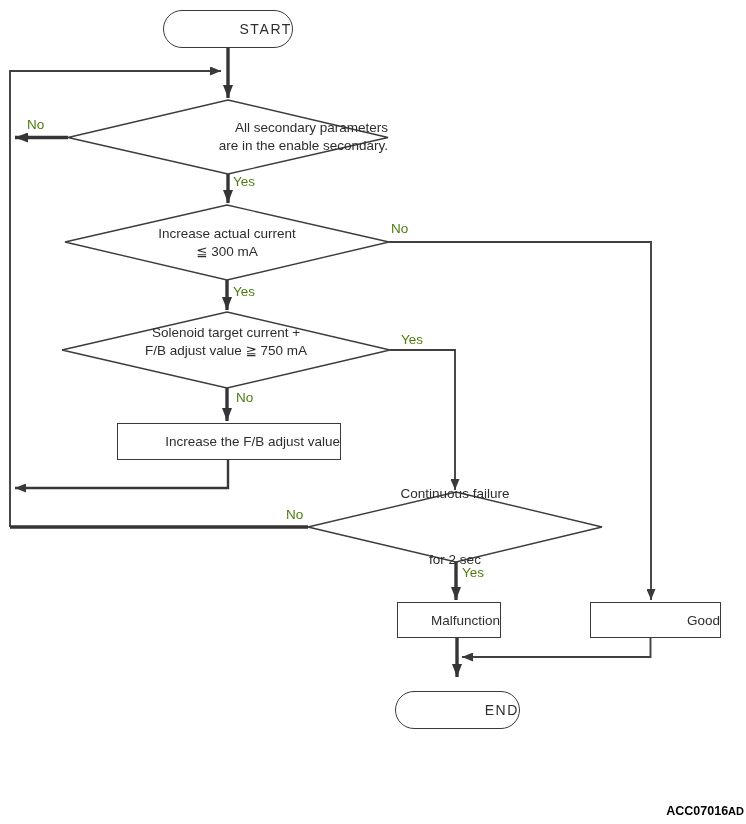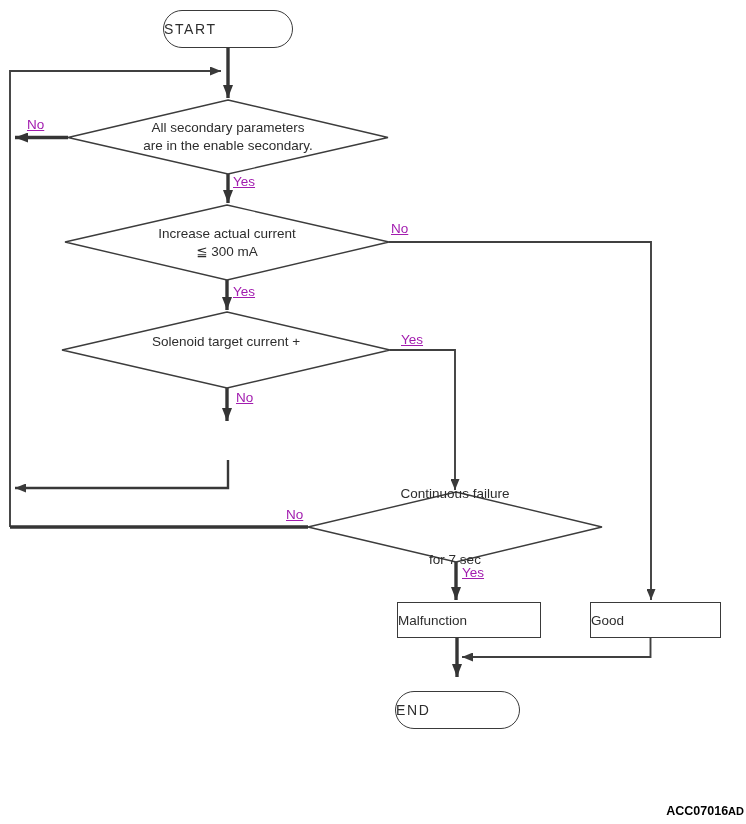--- a/index.html
+++ b/index.html
@@ -40,21 +40,21 @@
   .diamond {
     stroke: #3c3c3c;
     stroke-width: 1.4;
     fill: #ffffff;
   }
   .node {
     position: absolute;
     z-index: 2;
     display: flex;
     align-items: center;
-    justify-content: flex-start;
+    justify-content: flex-end;
     text-align: center;
     background: #ffffff;
     border: 1.7px solid #3a3a3a;
     font-size: 13.5px;
     color: #2d2d2d;
     box-sizing: border-box;
   }
   .terminal {
     border-radius: 19px;
     border-width: 1.8px;
@@ -70,23 +70,22 @@
     justify-content: center;
     text-align: center;
     font-size: 13.5px;
     line-height: 18px;
     color: #2d2d2d;
   }
   .elabel {
     position: absolute;
     z-index: 2;
     font-size: 13.5px;
-    color: #a21caf;
+    color: #4d7c0f;
     white-space: nowrap;
-    text-decoration: underline;
   }
   .figcode {
     position: absolute;
     z-index: 2;
     right: 2px;
     top: 801px;
     font-weight: bold;
     color: #000000;
     white-space: nowrap;
   }
@@ -137,50 +136,54 @@
     <polygon class="diamond" points="228,100 388,137.5 228,174 68,137.5"></polygon>
     <polygon class="diamond" points="227,205 389,242 227,280 65,242"></polygon>
     <polygon class="diamond" points="227,312 390,350 227,388 62,350"></polygon>
     <polygon class="diamond" points="456,492 602,527 456,562 308,527"></polygon>
   </svg>
 
   <div class="node terminal" style="left:163px; top:10px; width:130px; height:38px;">
     <span>START</span>
   </div>
 
+  <div class="node" style="left:117px; top:423px; width:224px; height:37px;">
+    <span>Increase the F/B adjust value</span>
+  </div>
 
-  <div class="node" style="left:397px; top:602px; width:144px; height:36px;">
+  <div class="node" style="left:397px; top:602px; width:104px; height:36px;">
     <span>Malfunction</span>
   </div>
 
   <div class="node" style="left:590px; top:602px; width:131px; height:36px;">
     <span>Good</span>
   </div>
 
   <div class="node terminal" style="left:395px; top:679px; width:125px; height:38px;margin-top:12px;">
     <span>END</span>
   </div>
 
-  <div class="dtext" style="left:68px; top:100px; width:320px; height:74px;">
+  <div class="dtext" style="left:68px; top:100px; width:320px; height:74px;align-items:flex-end;">
     <span>All secondary parameters</span>
     <span>are in the enable secondary.</span>
   </div>
 
   <div class="dtext" style="left:65px; top:205px; width:324px; height:75px;">
     <span>Increase actual current</span>
     <span>≦ 300 mA</span>
   </div>
 
   <div class="dtext" style="left:62px; top:304px; width:328px; height:76px;">
     <span>Solenoid target current +</span>
+    <span>F/B adjust value ≧ 750 mA</span>
   </div>
 
   <div class="dtext" style="left:308px; top:492px; width:294px; height:70px;gap:48px;">
     <span>Continuous failure</span>
-    <span>for 7 sec</span>
+    <span>for 2 sec</span>
   </div>
 
   <div class="elabel" style="left:27px; top:117px;">No</div>
   <div class="elabel" style="left:233px; top:174px;">Yes</div>
   <div class="elabel" style="left:391px; top:221px;">No</div>
   <div class="elabel" style="left:233px; top:284px;">Yes</div>
   <div class="elabel" style="left:401px; top:332px;">Yes</div>
   <div class="elabel" style="left:236px; top:390px;">No</div>
   <div class="elabel" style="left:286px; top:507px;">No</div>
   <div class="elabel" style="left:462px; top:565px;">Yes</div>

